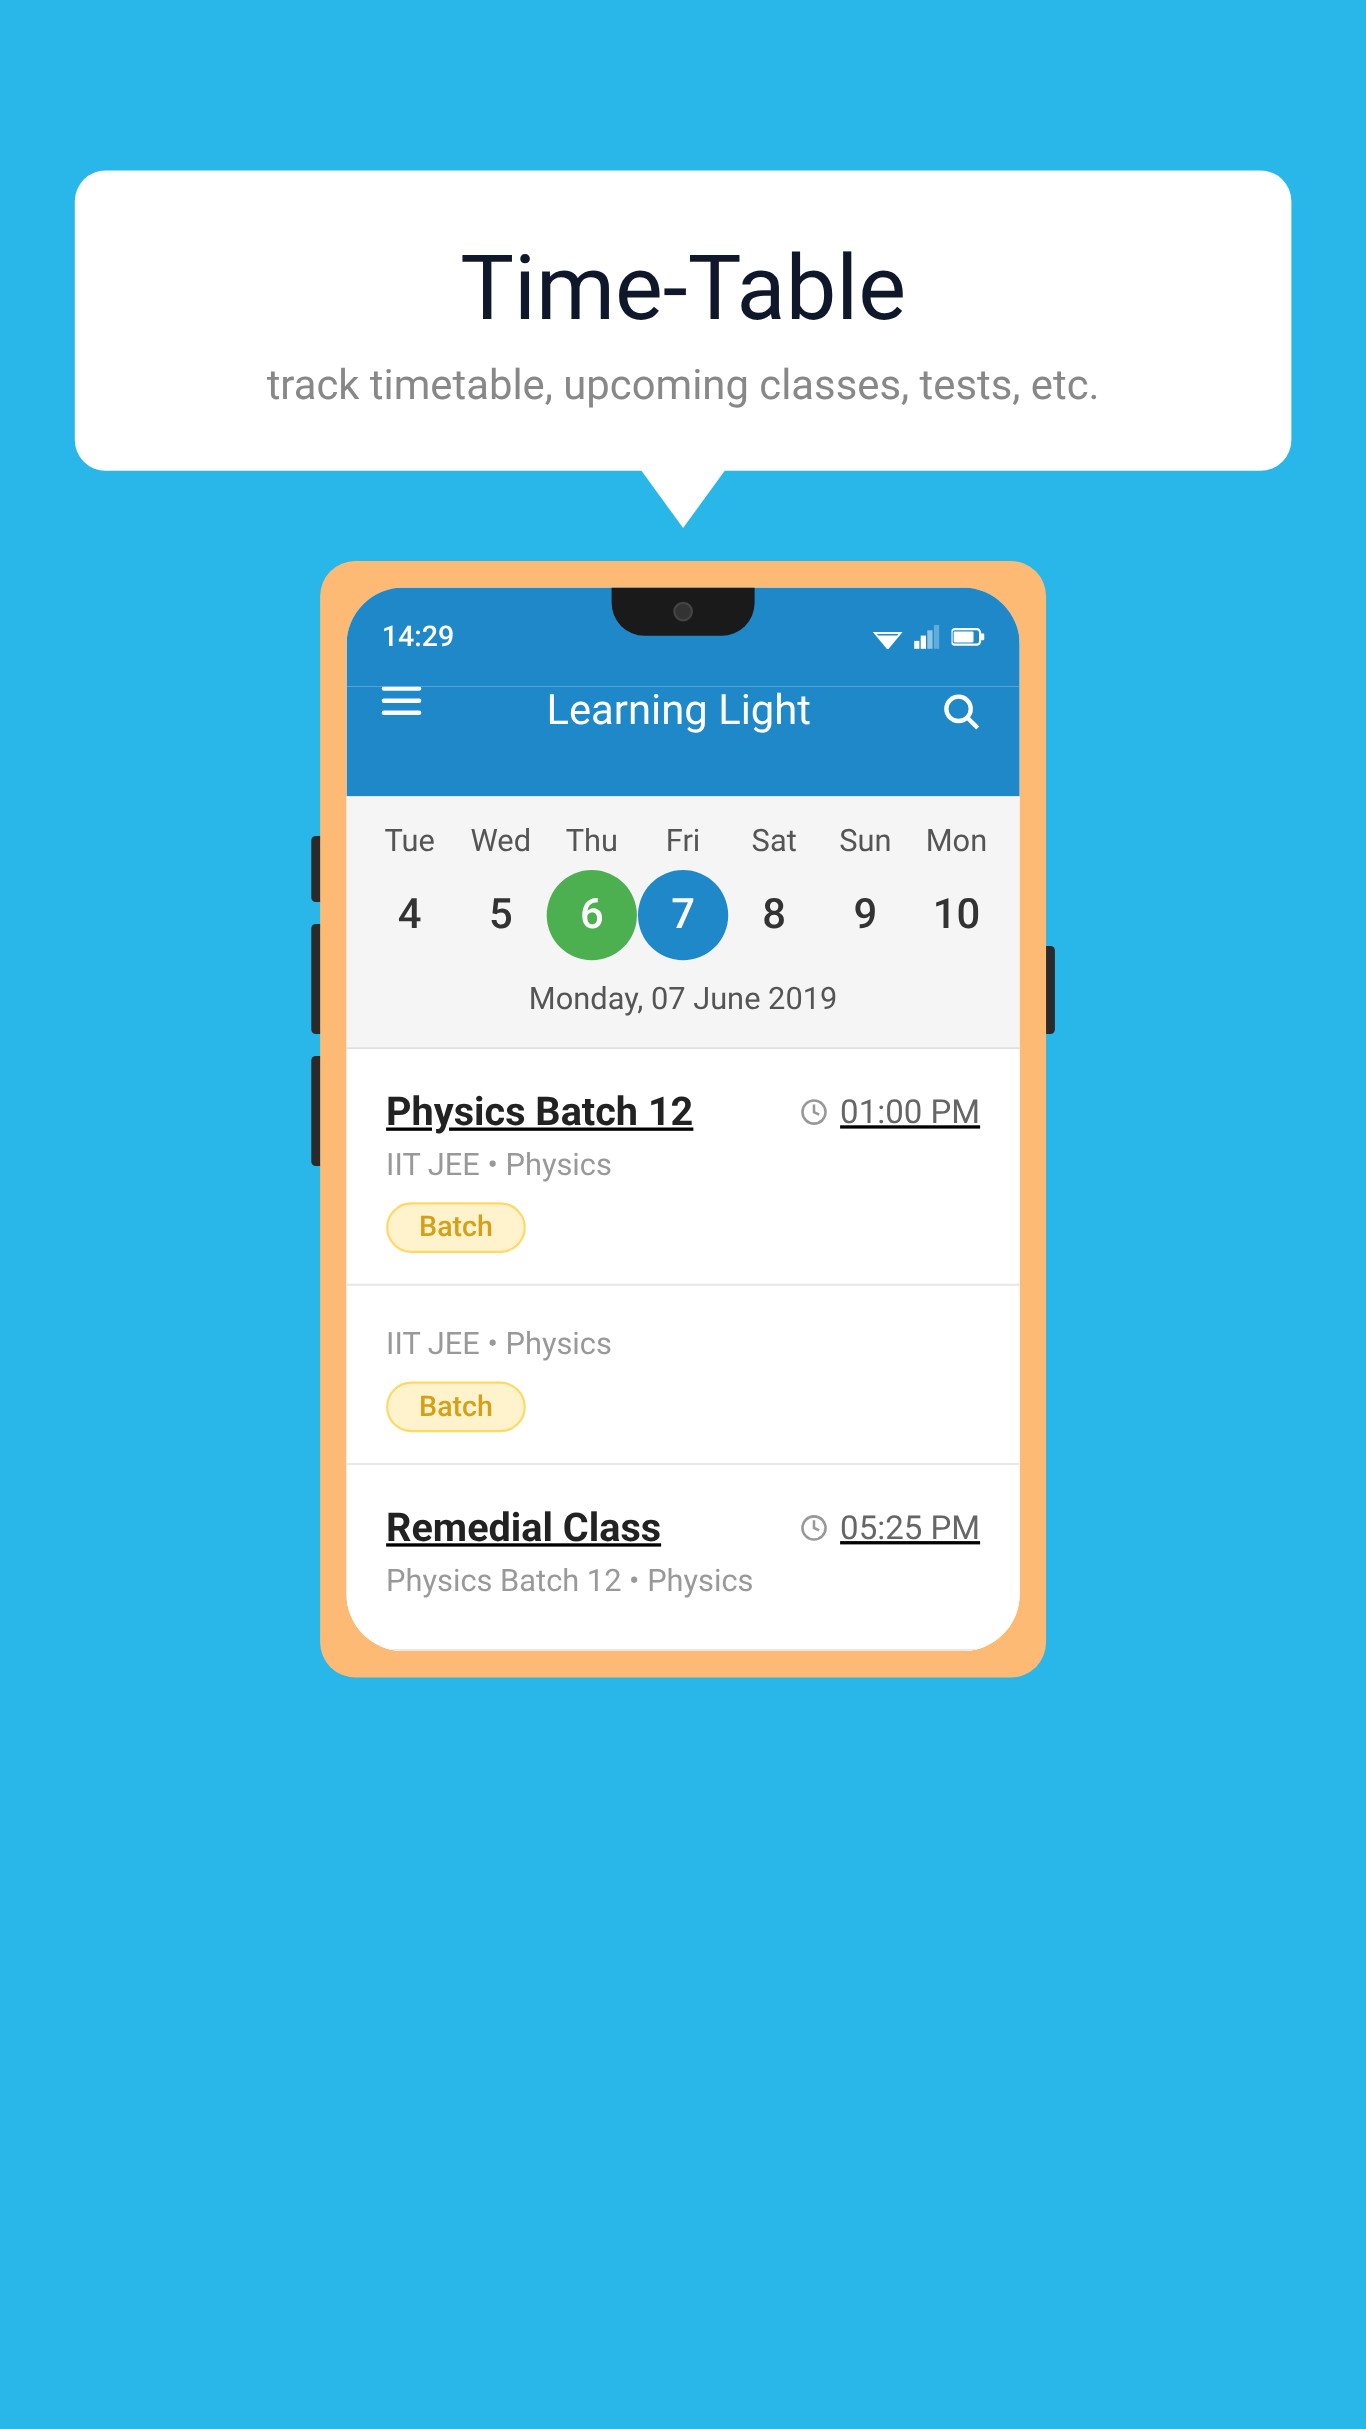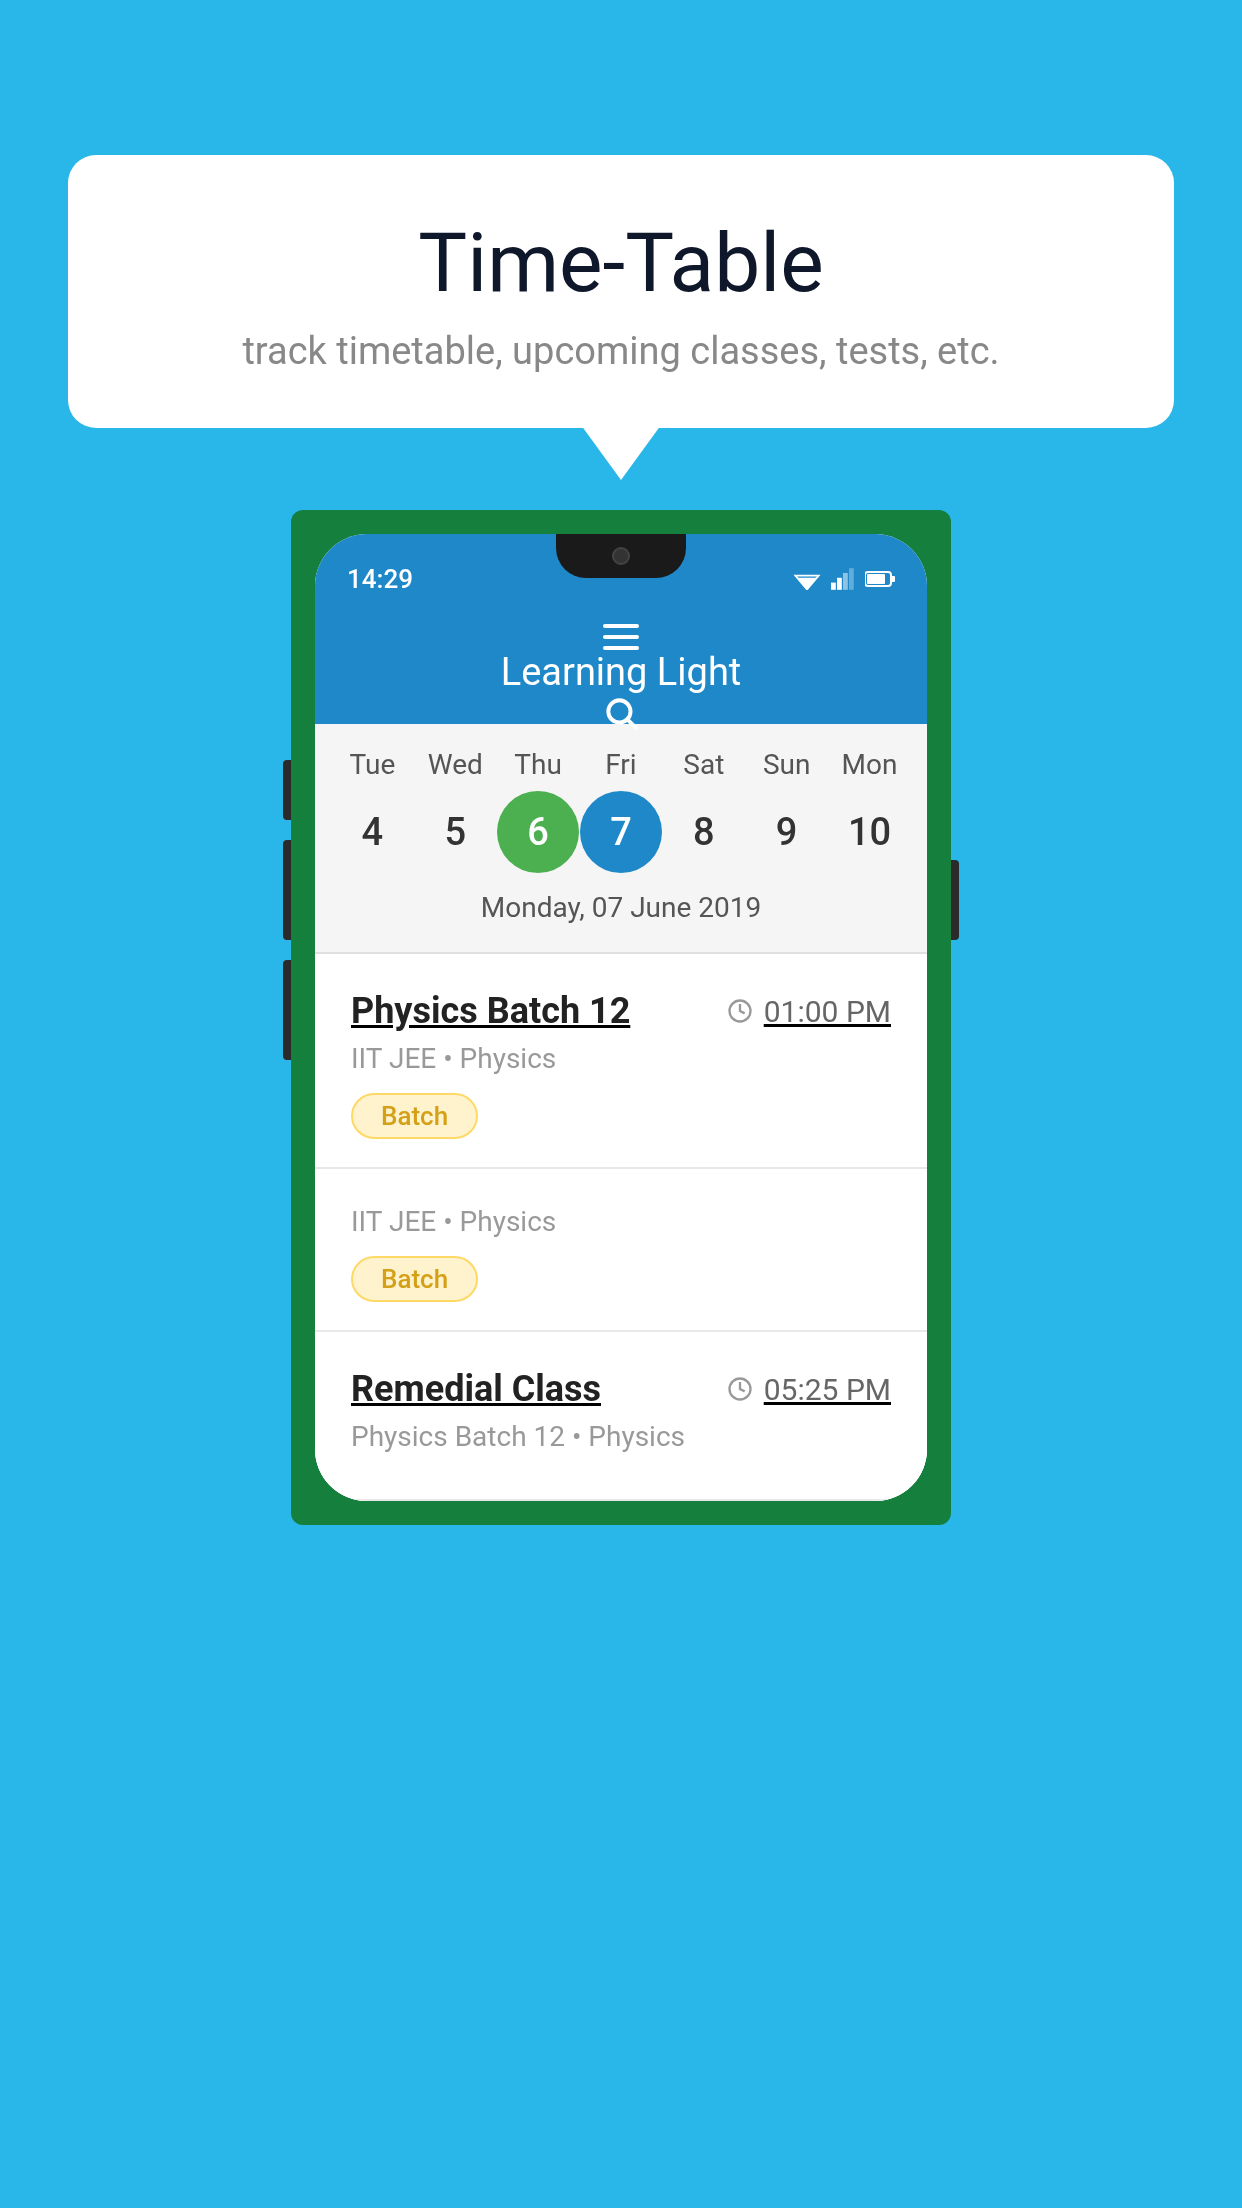--- a/index.html
+++ b/index.html
@@ -113,23 +113,23 @@
       background: #333;
       border-radius: 50%;
       border: 2px solid #444;
     }
 
     
     .app-bar {
       background: #1e88c9;
       height: 100px;
       display: flex;
-      align-items: center;
+      align-items: flex-start;
       padding: 0 32px;
-      flex-direction: column;
+      gap: 28px;
     }
 
     .hamburger-icon {
       display: flex;
       flex-direction: column;
       gap: 7px;
       cursor: pointer;
     }
 
     .hamburger-icon span {
@@ -312,22 +312,22 @@
 
     
     .phone-screen {
       overflow: hidden;
       border-radius: 52px;
       margin: 12px;
       background: white;
     }
 
     .phone-frame-outer {
-      background: #15803d;
-      border-radius: 12px;
+      background: #fdba74;
+      border-radius: 32px;
       padding: 12px;
       position: relative;
     }
   </style>
 </head>
 <body>
 
 <div class="speech-bubble-container">
   <div class="speech-bubble">
     <div class="title">Time-Table</div>

